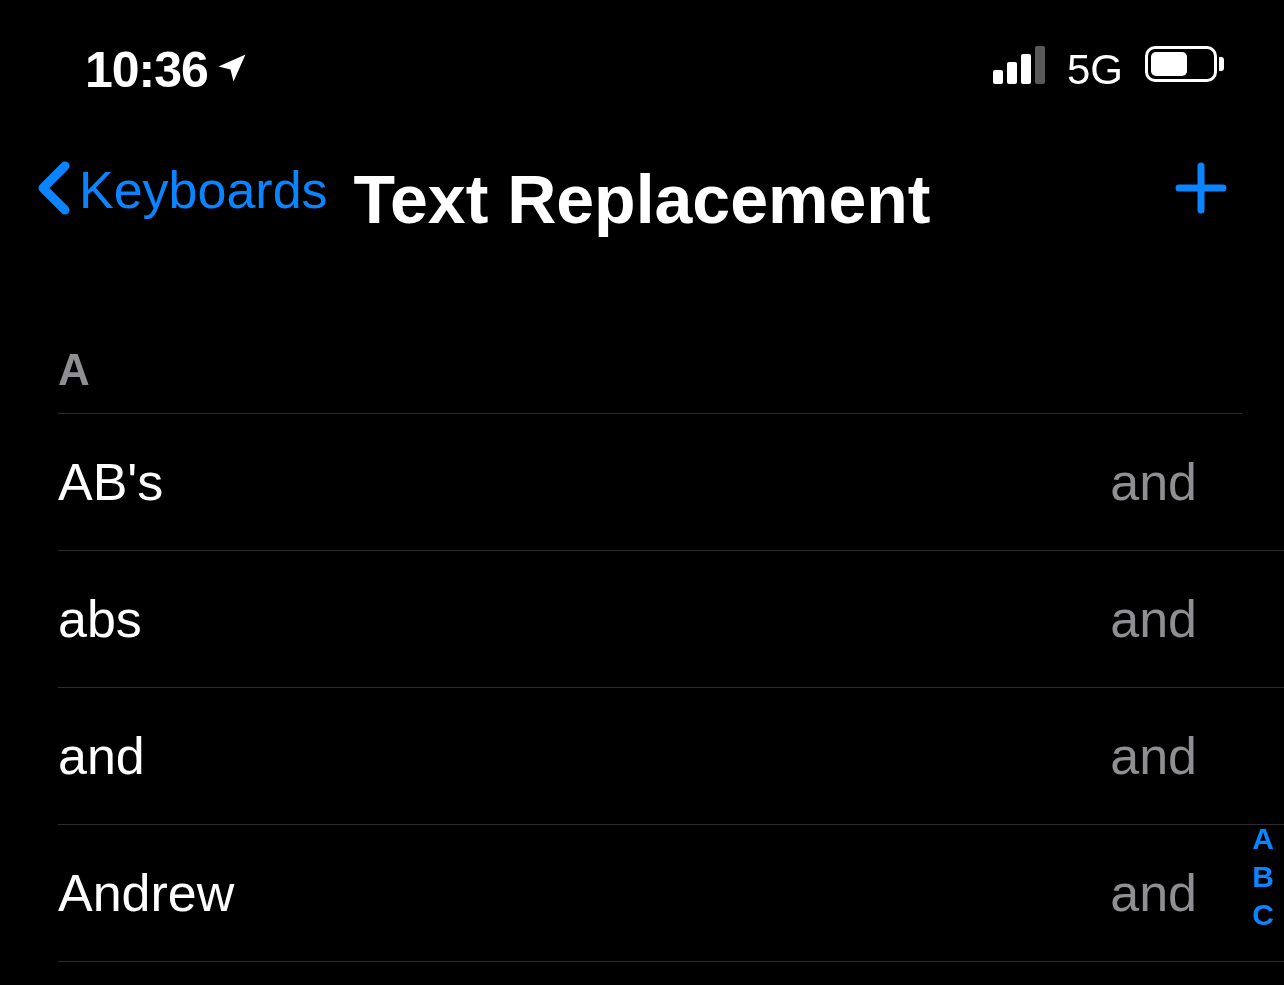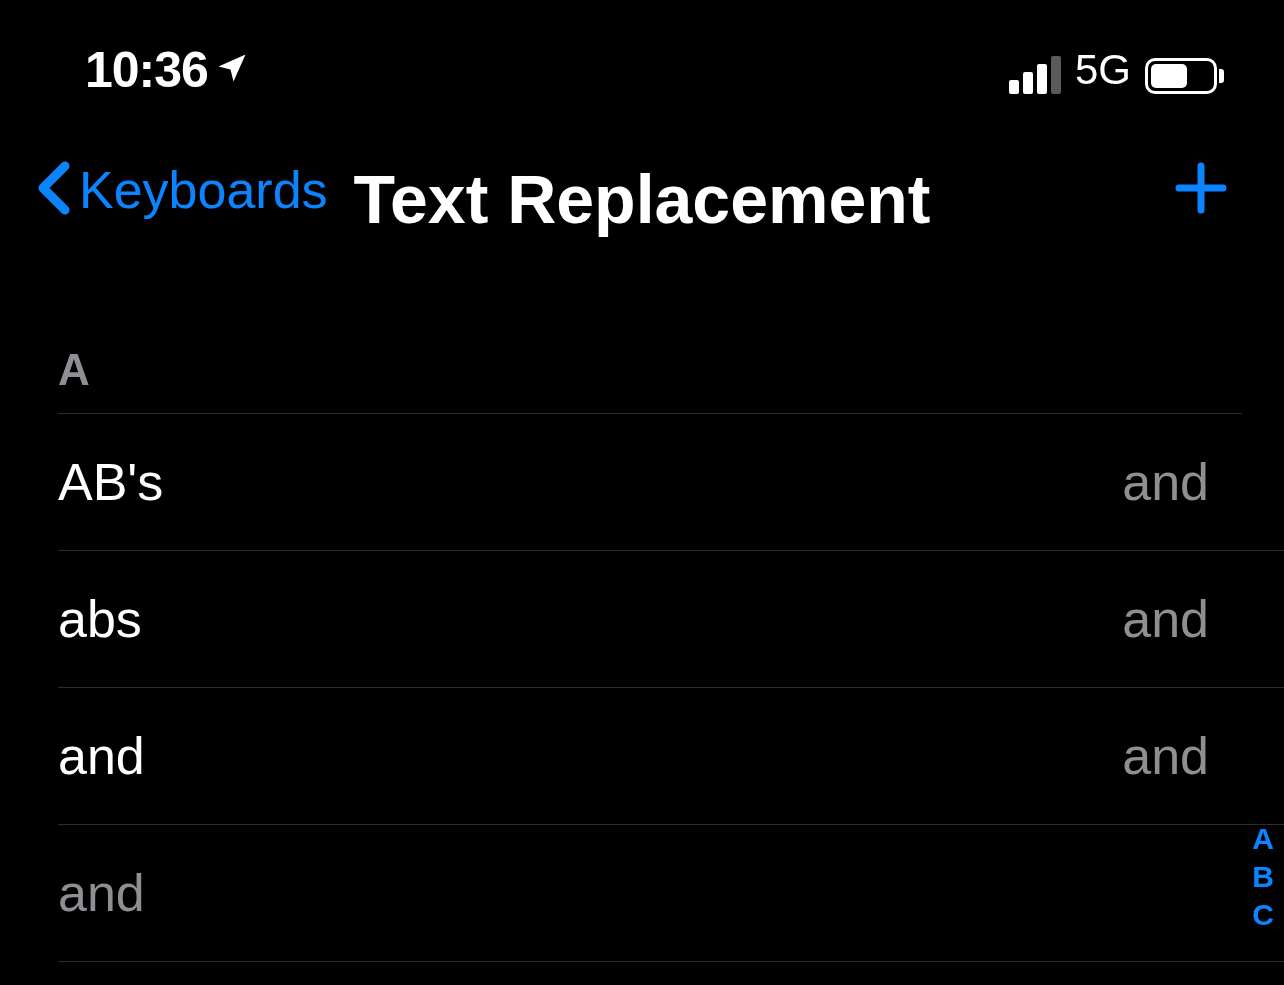--- a/index.html
+++ b/index.html
@@ -38,22 +38,22 @@
       font-weight: 600;
       letter-spacing: -1px;
     }
     
     .location-icon {
       display: inline-block;
     }
     
     .status-right {
       display: flex;
-      align-items: flex-end;
-      gap: 14px;
+      align-items: flex-start;
+      gap: 22px;
     }
     
     .cellular-bars {
       display: flex;
       align-items: flex-end;
       gap: 4px;
       height: 38px;
     }
     
     .bar {
@@ -152,21 +152,21 @@
       color: #8e8e93;
       padding-bottom: 18px;
       border-bottom: 1px solid #2c2c2e;
       margin-right: 42px;
     }
     
     .list-item {
       display: flex;
       justify-content: space-between;
       align-items: center;
-      padding: 38px 30px 38px 0;
+      padding: 38px 42px 38px 0;
       border-bottom: 1px solid #2c2c2e;
       cursor: pointer;
     }
     
     .list-item-phrase {
       font-size: 52px;
       font-weight: 400;
       color: #ffffff;
     }
     
@@ -253,20 +253,21 @@
     <span class="list-item-phrase">abs</span>
     <span class="list-item-shortcut">and</span>
   </div>
 
   <div class="list-item">
     <span class="list-item-phrase">and</span>
     <span class="list-item-shortcut">and</span>
   </div>
 
   <div class="list-item">
+    <span class="list-item-phrase">Andrew</span>
     <span class="list-item-shortcut">and</span>
   </div>
 </div>
 
 <div class="alpha-index">
   <span class="index-letter">A</span>
   <span class="index-letter">B</span>
   <span class="index-letter">C</span>
 </div>
 

